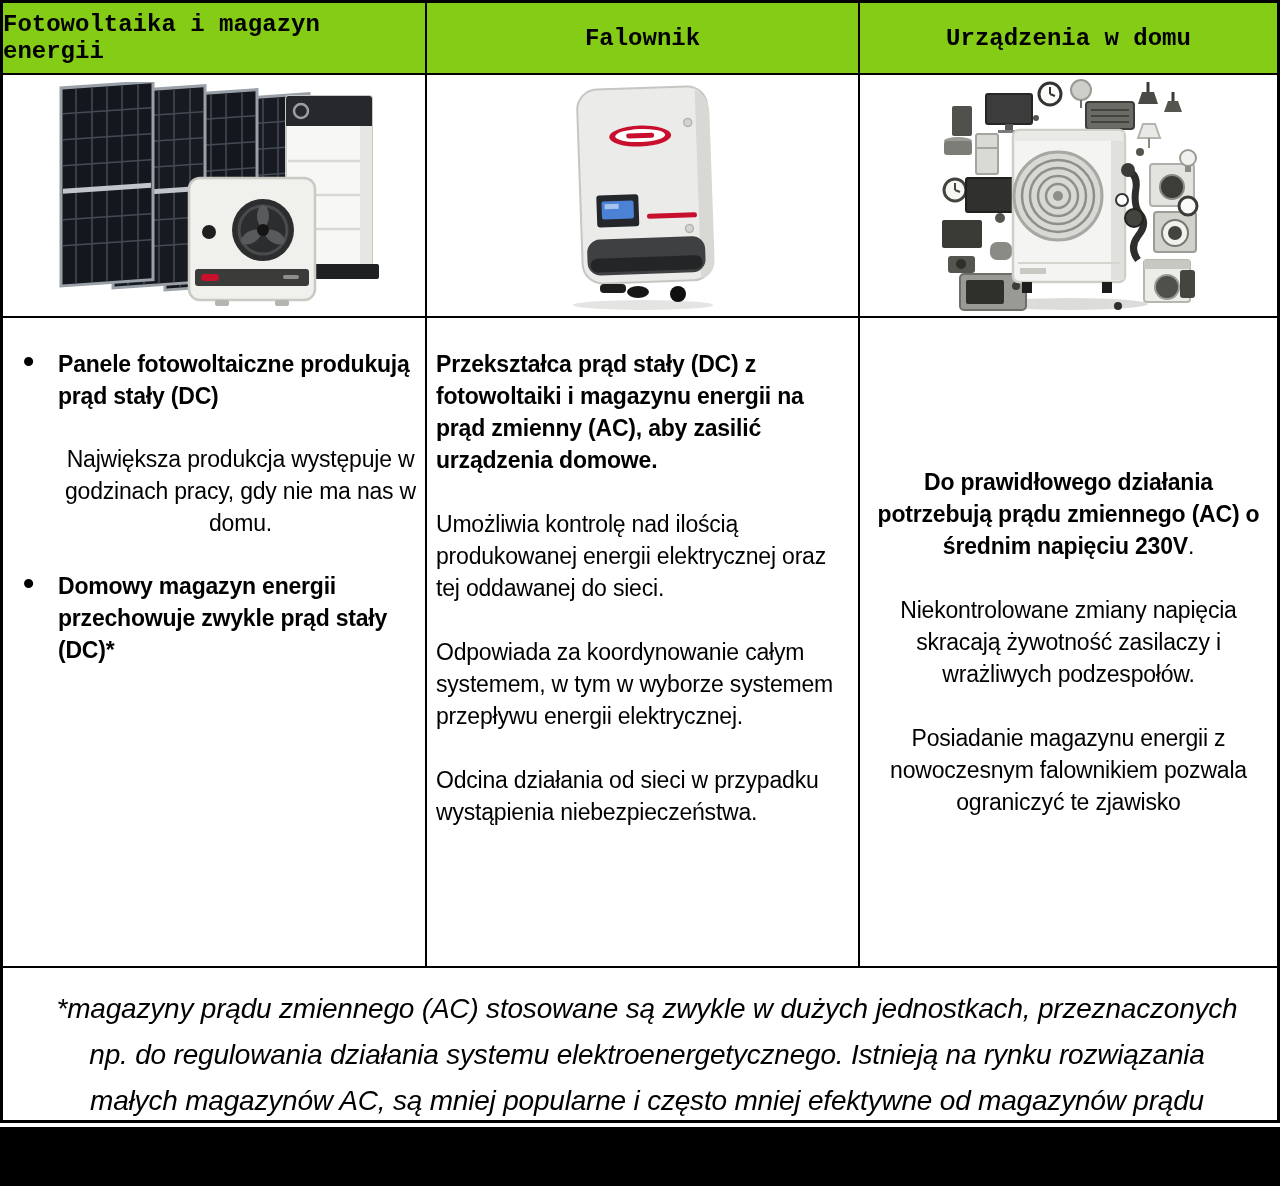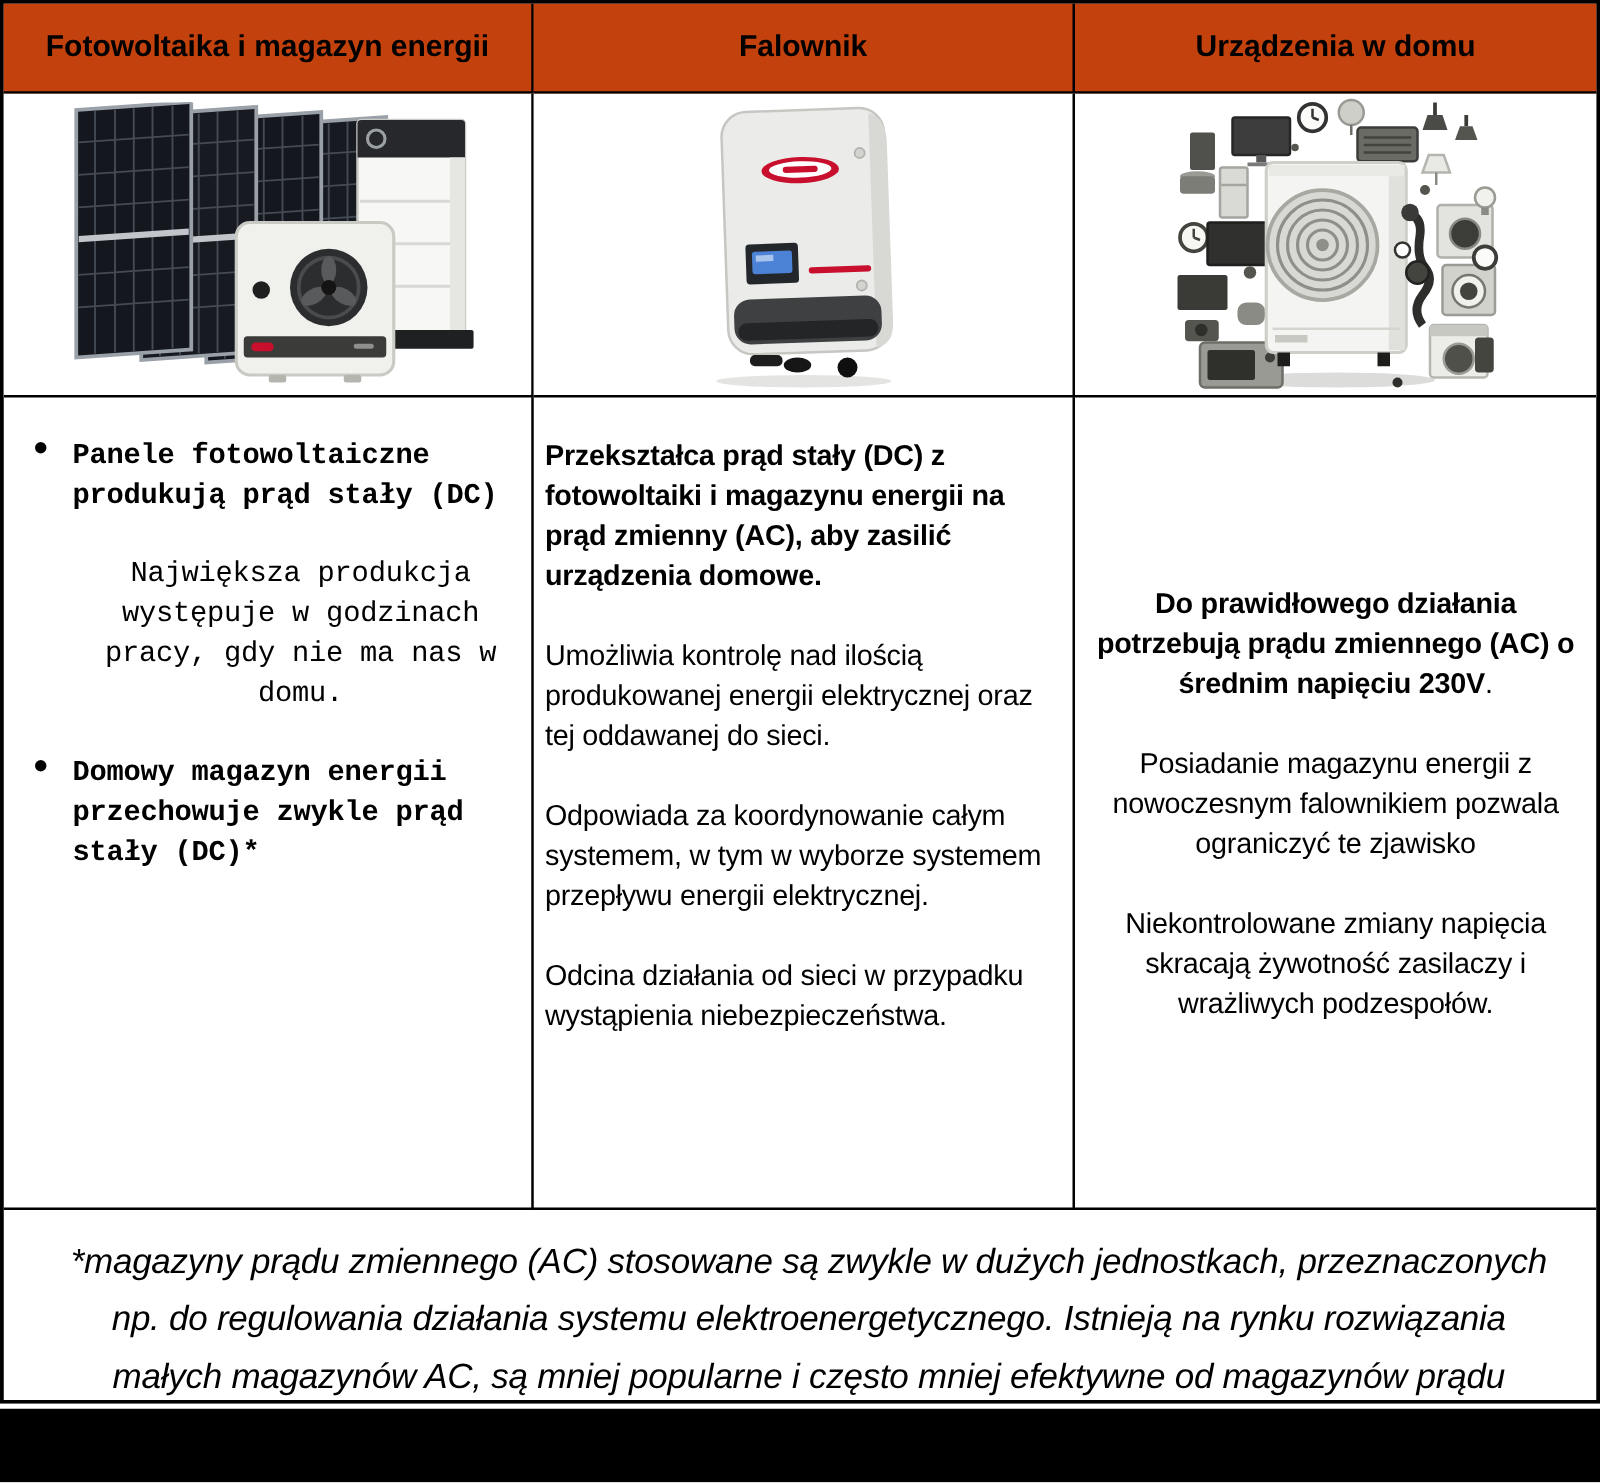--- a/index.html
+++ b/index.html
@@ -17,45 +17,45 @@
     border:3px solid #000;
     background:#fff;
   }
   .row { display:grid; grid-template-columns:424px 433px 1fr; }
   .cell { box-sizing:border-box; }
   .vline { border-right:2px solid #000; }
 
   
   .header-cell {
     height:72px;
-    background:#c2410c;
+    background:#84cc16;
     border-bottom:2px solid #000;
     display:flex; align-items:center; justify-content:center;
-    font-weight:bold; font-size:24px;
+    font-weight:bold; font-size:24px;font-family:Liberation Mono, monospace;
   }
 
   
   .image-cell {
     height:243px;
     border-bottom:2px solid #000;
     display:flex; align-items:center; justify-content:center;
     background:#fff;
     overflow:hidden;
   }
 
   
   .text-cell {
     height:650px;
     border-bottom:2px solid #000;
     font-size:23px;
     line-height:32px;
     letter-spacing:-0.2px;
     overflow:hidden;
   }
-  .c1 { padding:30px 2px 0 16px;font-family:Liberation Mono, monospace; }
+  .c1 { padding:30px 2px 0 16px; }
   .bullet-item { position:relative; padding-left:39px; font-weight:bold; margin:0 0 31px 0; }
   .bullet-item::before {
     content:"\2022";
     position:absolute; left:4px; top:-3px;
     font-size:32px; font-weight:bold;
   }
   .indent-para { margin:0 0 31px 39px;text-align:center; }
   .c2 { padding:30px 8px 0 9px; }
   .c2 p { margin:0 0 32px 0; }
   .c2 .lead { font-weight:bold; }
@@ -315,22 +315,22 @@
         <div class="bullet-item">Domowy magazyn energii przechowuje zwykle prąd stały (DC)*</div>
       </div>
       <div class="cell vline text-cell c2">
         <p class="lead">Przekształca prąd stały (DC) z fotowoltaiki i magazynu energii na prąd zmienny (AC), aby zasilić urządzenia domowe.</p>
         <p>Umożliwia kontrolę nad ilością produkowanej energii elektrycznej oraz tej oddawanej do sieci.</p>
         <p>Odpowiada za koordynowanie całym systemem, w tym w wyborze systemem przepływu energii elektrycznej.</p>
         <p>Odcina działania od sieci w przypadku wystąpienia niebezpieczeństwa.</p>
       </div>
       <div class="cell text-cell c3">
         <p><strong>Do prawidłowego działania potrzebują prądu zmiennego (AC) o średnim napięciu 230V</strong><span>.</span></p>
+        <p>Niekontrolowane zmiany napięcia skracają żywotność zasilaczy i wrażliwych podzespołów.</p>
         <p>Posiadanie magazynu energii z nowoczesnym falownikiem pozwala ograniczyć te zjawisko</p>
-        <p>Niekontrolowane zmiany napięcia skracają żywotność zasilaczy i wrażliwych podzespołów.</p>
       </div>
     </div>
 
     <div class="footnote-row">*magazyny prądu zmiennego (AC) stosowane są zwykle w dużych jednostkach, przeznaczonych np. do regulowania działania systemu elektroenergetycznego. Istnieją na rynku rozwiązania małych magazynów AC, są mniej popularne i często mniej efektywne od magazynów prądu stałego (DC)`</div>
 
   </div>
 
   <div class="gap"></div>
   <div class="black-bar"></div>
 </div>

